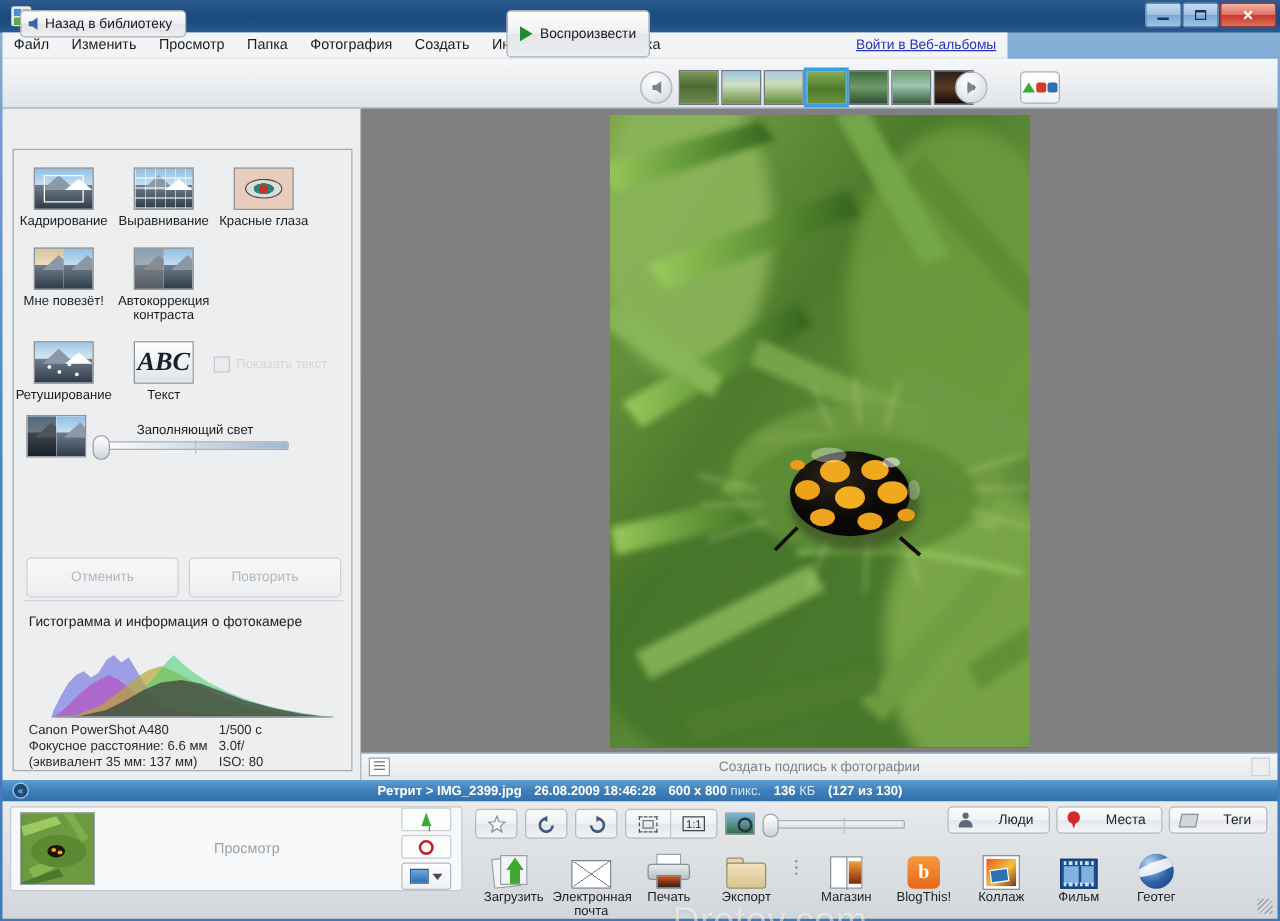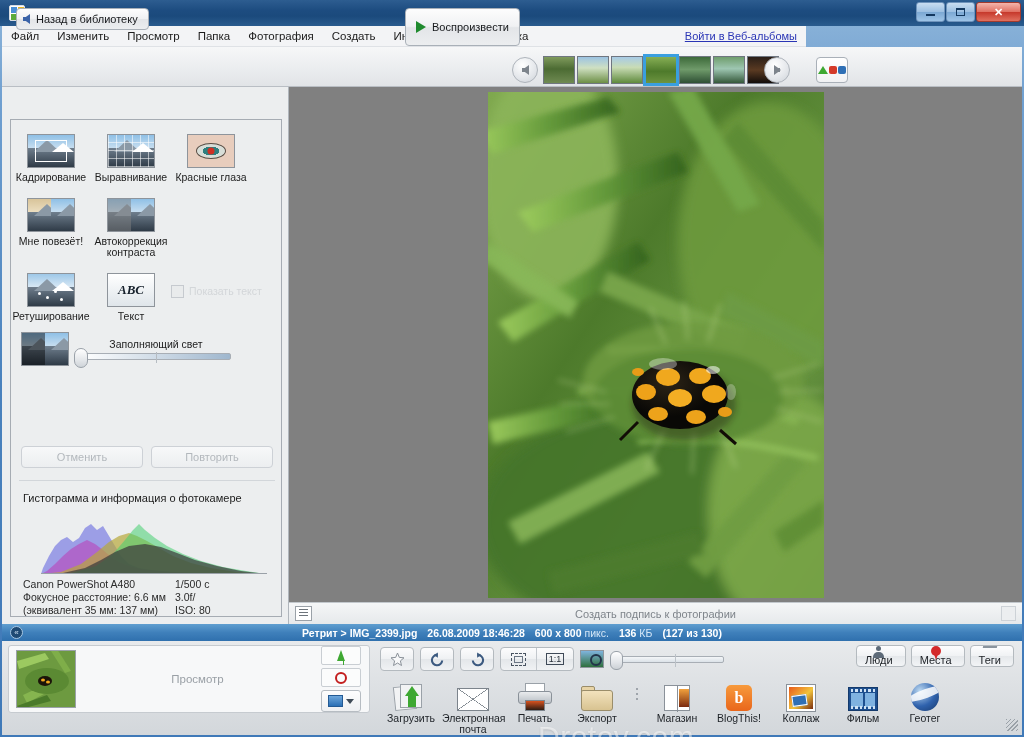--- a/index.html
+++ b/index.html
@@ -144,40 +144,40 @@
   .half{position:absolute;left:0;top:0;width:50%;height:100%;overflow:hidden;}
   .half2{position:absolute;left:50%;top:0;width:50%;height:100%;overflow:hidden;}
   .cropframe{position:absolute;left:7px;top:5px;right:7px;bottom:5px;border:1px solid #ffffff;}
   .gridv{position:absolute;inset:0;background-image:repeating-linear-gradient(90deg,rgba(255,255,255,.55) 0 1px,transparent 1px 8px),repeating-linear-gradient(0deg,rgba(255,255,255,.55) 0 1px,transparent 1px 8px);}
   .eyeico{background:#e8cdbd !important;}
   .eye{position:absolute;left:50%;top:50%;transform:translate(-50%,-50%);width:30px;height:16px;border-radius:50%/50%;
     background:radial-gradient(ellipse at center,#2f7f7f 0 38%,#d8ded8 39% 100%);
     box-shadow:inset 0 0 0 1px #5a4a40;}
   .eye:after{content:"";position:absolute;left:50%;top:50%;transform:translate(-50%,-50%);width:7px;height:7px;border-radius:50%;background:#d03024;}
   .abc{display:flex;align-items:center;justify-content:center;height:100%;
-    font-family:"Liberation Serif",serif;font-weight:bold;font-style:italic;font-size:13px;color:#16202b;
+    font-family:"Liberation Serif",serif;font-weight:bold;font-style:italic;font-size:21px;color:#16202b;
     background:linear-gradient(180deg,#ffffff,#dfe5ea);}
   .retouch .dots{position:absolute;inset:0;}
   .retouch .dots span{position:absolute;width:3px;height:3px;border-radius:50%;background:#fff;}
 
   .chkrow{ display:flex;align-items:center;gap:5px; padding-top:12px; }
   .chkbox{width:13px;height:13px;border:1px solid #c6cacf;background:#e9ebec;}
   .chklbl{font-size:10.5px;color:#d3d6d9;}
 
   .sliderrow{ display:flex; align-items:flex-start; padding:10px 0 0 10px; }
   .slider-wrap{ margin-left:12px; margin-top:6px; width:150px; }
   .slider-title{ font-size:10.5px;color:#1c1c1c; text-align:center; margin-bottom:3px;}
   .track{ position:relative;height:7px;border:1px solid #a8aeb5;border-radius:2px;
     background:linear-gradient(90deg,#ffffff,#9fb7ce);}
   .track .tick{position:absolute;left:50%;top:-2px;width:1px;height:11px;background:#b6bcc2;}
   .knob{position:absolute;left:-8px;top:-6px;width:14px;height:20px;border-radius:7px;
     border:1px solid #9aa1a9;background:linear-gradient(180deg,#ffffff,#e4e7ea 60%,#cfd4d9);}
 
   .udrow{ position:absolute;left:10px;top:326px;width:252px;display:flex;gap:8px;}
-  .udbtn{ flex:1;height:22px;display:flex;align-items:center;justify-content:center;
+  .udbtn{ flex:1;height:32px;display:flex;align-items:center;justify-content:center;
     border:1px solid #cdd1d6;border-radius:4px;font-size:11px;color:#b3b8bd;
     background:linear-gradient(180deg,#f7f8f9,#eceef0);}
   .hr{position:absolute;left:8px;top:360px;width:256px;height:1px;background:#d2d6da;}
   .histo-title{position:absolute;left:12px;top:372px;font-size:11px;color:#1c1c1c;}
   .histo{position:absolute;left:30px;top:396px;width:226px;height:58px;background:#eceeef;}
   .caminfo{position:absolute;left:12px;top:458px;width:252px;font-size:10.5px;color:#2b2b2b;line-height:13px;}
   .caminfo .grid{display:grid;grid-template-columns:152px 1fr;row-gap:0;}
 
   
   .viewer{
@@ -243,23 +243,23 @@
   .dash{width:15px;height:13px;border:1px dashed #4a5462;position:relative;}
   .dash:after{content:"";position:absolute;inset:2px;border:1px solid #6b7684;}
   .onetoone{border:1px solid #3f4a58;padding:0 2px;font-size:9px;color:#28303a;}
   .zoomicon{width:24px;height:18px;border:1px solid #8f969d;position:relative;overflow:hidden;background:linear-gradient(180deg,#7fb4dd,#2f6f3d);}
   .zoomicon:after{content:"";position:absolute;left:9px;top:3px;width:8px;height:8px;border:2px solid #23344a;border-radius:50%;}
   .zslider{position:relative;width:108px;height:7px;margin-left:6px;border:1px solid #a8aeb5;border-radius:2px;background:linear-gradient(180deg,#f4f6f8,#dbe2e8);}
   .zslider .tick{position:absolute;left:55%;top:-3px;width:1px;height:13px;background:#bcc2c8;}
   .zknob{position:absolute;left:-7px;top:-6px;width:13px;height:19px;border-radius:6px;border:1px solid #9aa1a9;background:linear-gradient(180deg,#ffffff,#e2e5e9 60%,#ccd1d6);}
 
   .rightchips{position:absolute;right:8px;top:4px;display:flex;gap:5px;}
-  .chip{height:22px;padding:0 12px 0 8px;display:flex;align-items:center;gap:6px;font-size:11px;color:#1d2126;
+  .chip{height:22px;padding:0 12px 0 8px;display:flex;align-items:center;gap:21px;font-size:11px;color:#1d2126;
     border:1px solid #b4babf;border-radius:4px;
-    background:linear-gradient(180deg,#fdfdfe,#f0f2f4 50%,#e5e8eb 52%,#f2f4f6);flex-direction:column;}
+    background:linear-gradient(180deg,#fdfdfe,#f0f2f4 50%,#e5e8eb 52%,#f2f4f6);}
   .person{width:11px;height:12px;position:relative;}
   .person:before{content:"";position:absolute;left:3px;top:0;width:5px;height:5px;border-radius:50%;background:#5d6a78;}
   .person:after{content:"";position:absolute;left:0;top:6px;width:11px;height:6px;border-radius:5px 5px 0 0;background:#5d6a78;}
   .pinred{width:10px;height:14px;position:relative;}
   .pinred:before{content:"";position:absolute;left:0;top:0;width:10px;height:10px;border-radius:50%;background:#d42a2a;}
   .pinred:after{content:"";position:absolute;left:3px;top:8px;border-left:2px solid transparent;border-right:2px solid transparent;border-top:6px solid #d42a2a;}
   .tagico{width:14px;height:11px;background:#cfd6dc;border:1px solid #8a949e;transform:skewX(-12deg);}
 
   .actionrow{position:absolute;left:378px;top:36px;display:flex;align-items:flex-start;}
   .action{width:62px;text-align:center;}

